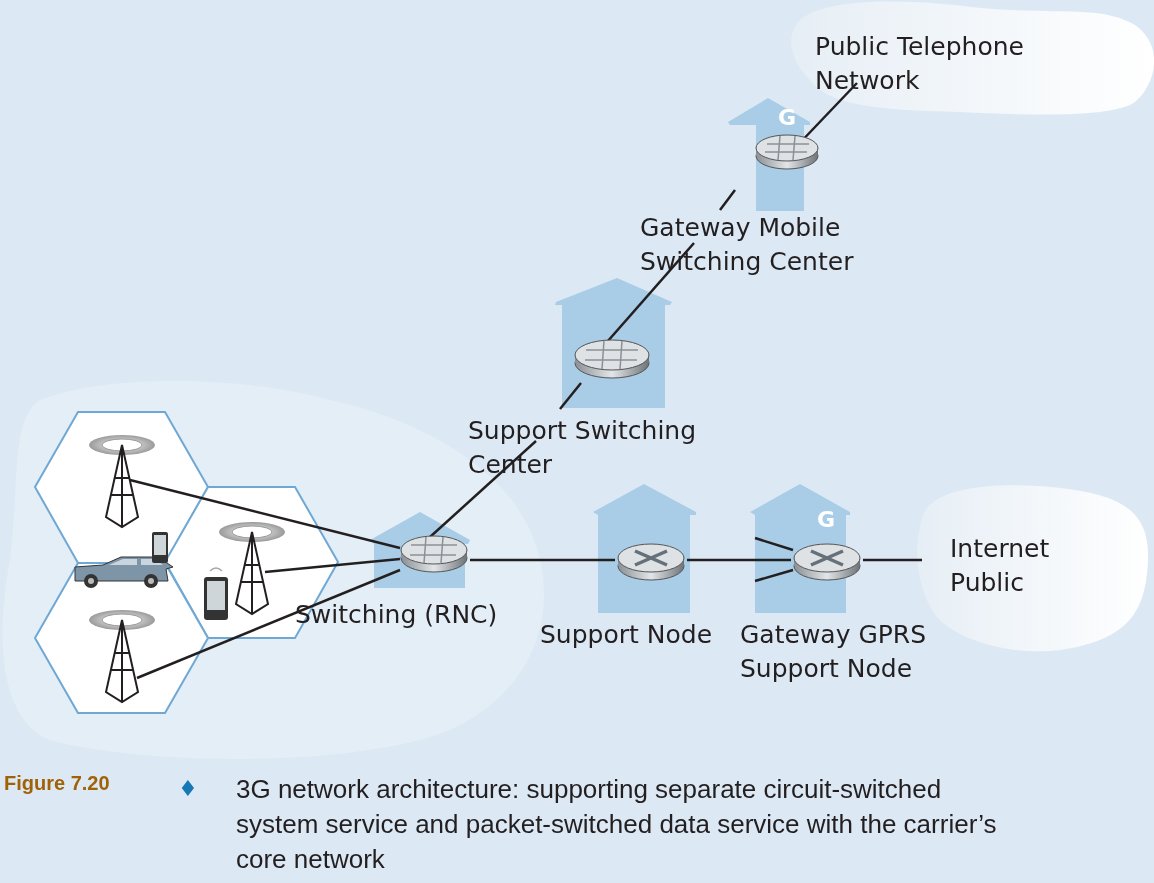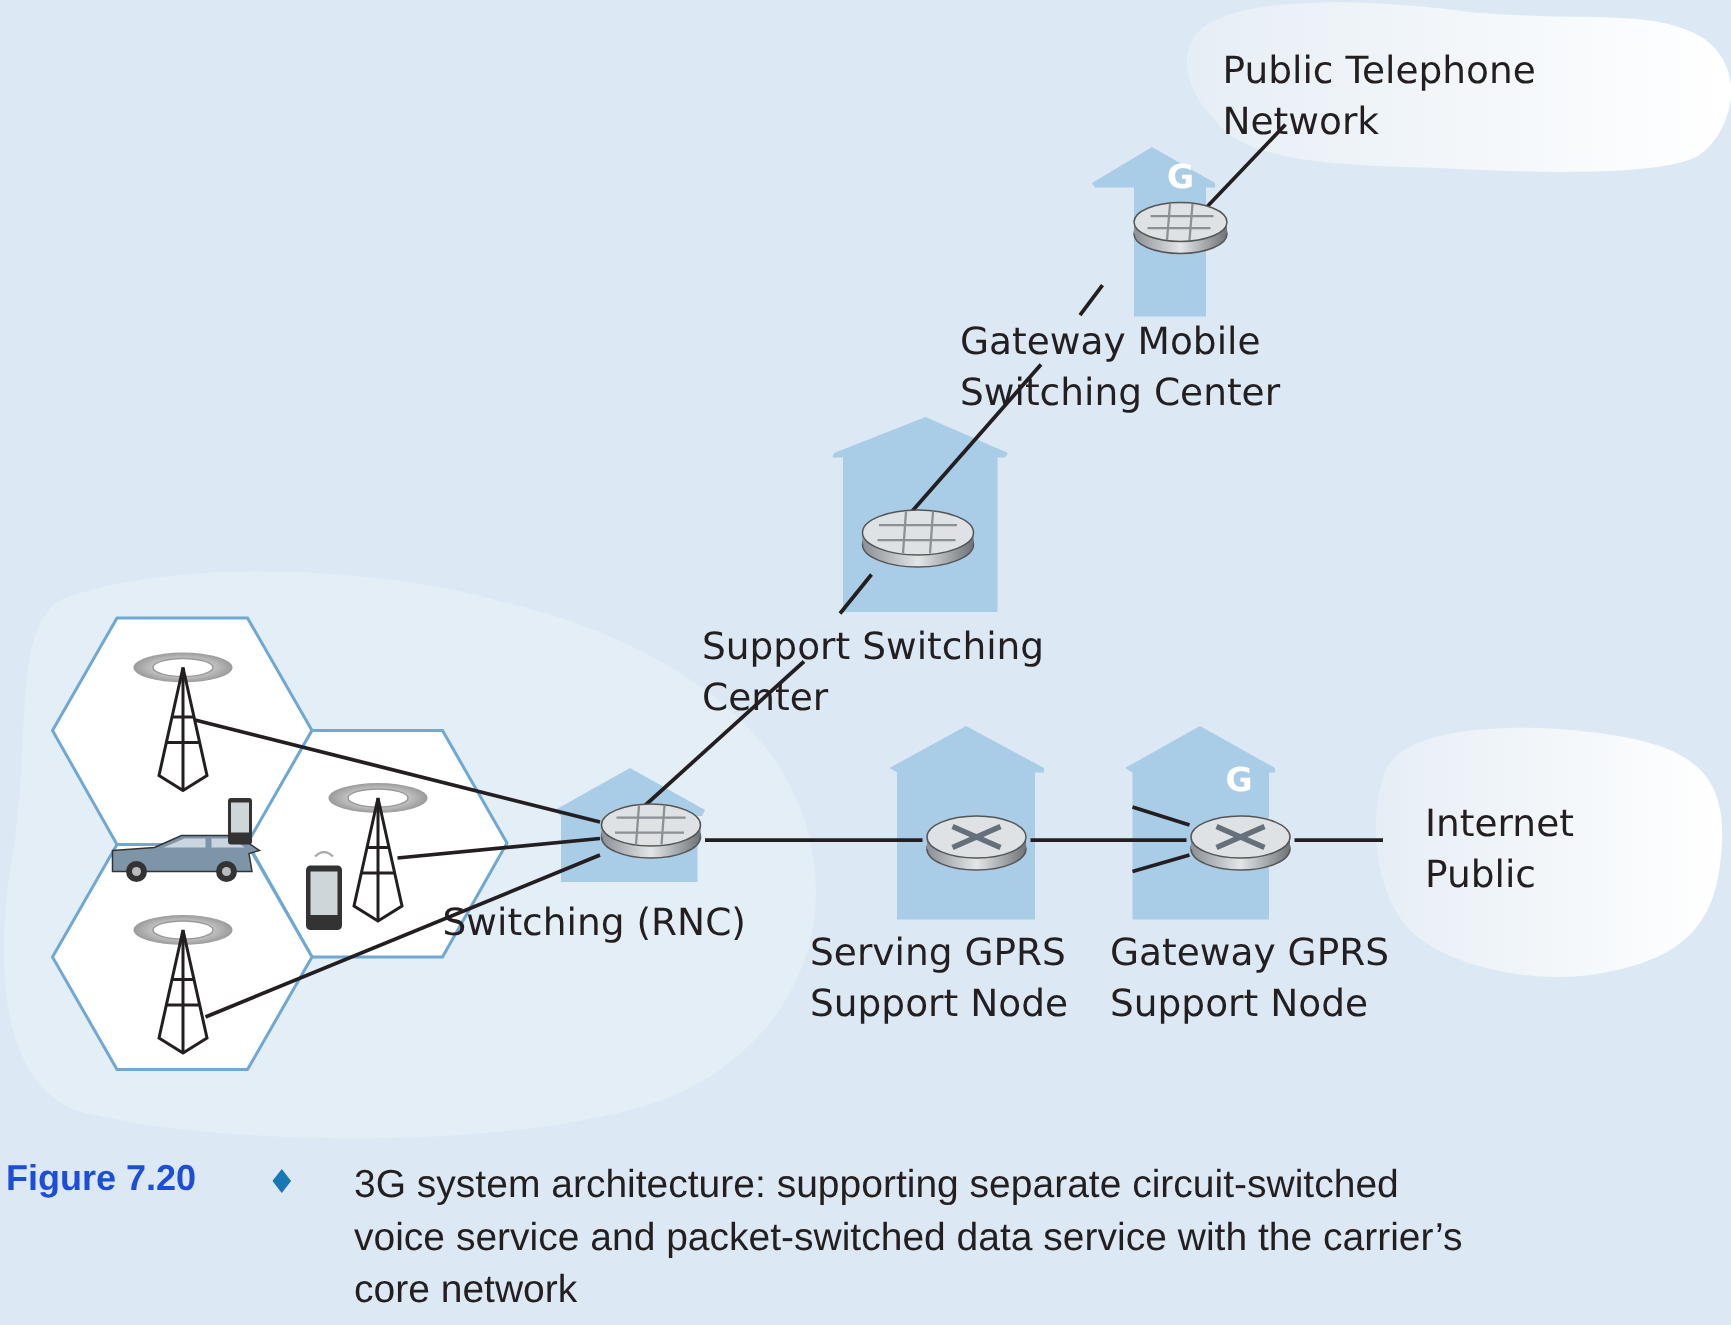--- a/index.html
+++ b/index.html
@@ -1,20 +1,20 @@
 <!DOCTYPE html>
 <html><head>
 <meta charset="utf-8">
 <style>
   html, body { margin:0; padding:0; }
   body { width:1154px; height:883px; background:#dce9f4; position:relative; overflow:hidden; font-family:"DejaVu Sans", sans-serif; }
   svg#diagram { position:absolute; left:0; top:0; }
   .lbl { position:absolute; color:#231f20; font-size:25px; line-height:34px; text-align:left; white-space:nowrap; font-family:"DejaVu Sans", sans-serif; }
   .caption { position:absolute; left:0; top:772px; width:1154px; height:110px; }
-  .fig-num { position:absolute; left:4px; top:0; font-weight:bold; color:#1d4ed8; font-size:24px; font-family:"Liberation Sans", sans-serif; }
+  .fig-num { position:absolute; left:4px; top:0; font-weight:bold; color:#a16207; font-size:20px; font-family:"Liberation Sans", sans-serif; }
   .diamond { position:absolute; left:178px; top:0; color:#1678b4; font-size:22px; line-height:34px; }
   .cap-text { position:absolute; left:236px; top:0; width:900px; color:#231f20; font-size:26px; line-height:35px; font-family:"Liberation Sans", sans-serif; }
   .cap-text span { display:block; }
 </style>
 </head>
 <body>
 
 <svg id="diagram" width="1154" height="770" viewBox="0 0 1154 770">
   <defs>
     <linearGradient id="cloudG" x1="0" x2="1" y1="0" y2="0">
@@ -182,33 +182,32 @@
   <div>Switching Center</div>
 </div>
 <div class="lbl" style="left:468px;top:414px;width:290px;">
   <div>Support Switching</div>
   <div>Center</div>
 </div>
 <div class="lbl" style="left:295px;top:598px;width:270px;">
   <div>Switching (RNC)</div>
 </div>
 <div class="lbl" style="left:540px;top:618px;width:210px;">
-  <div>Serving GPRS</div>
   <div>Support Node</div>
 </div>
 <div class="lbl" style="left:740px;top:618px;width:210px;">
   <div>Gateway GPRS</div>
   <div>Support Node</div>
 </div>
 <div class="lbl" style="left:950px;top:532px;width:160px;">
   <div>Internet</div>
   <div>Public</div>
 </div>
 
 <div class="caption">
   <span class="fig-num">Figure 7.20</span>
   <span class="diamond">♦</span>
   <div class="cap-text">
-    <span>3G system architecture: supporting separate circuit-switched</span>
-    <span>voice service and packet-switched data service with the carrier’s</span>
+    <span>3G network architecture: supporting separate circuit-switched</span>
+    <span>system service and packet-switched data service with the carrier’s</span>
     <span>core network</span>
   </div>
 </div>
 
 </body></html>

